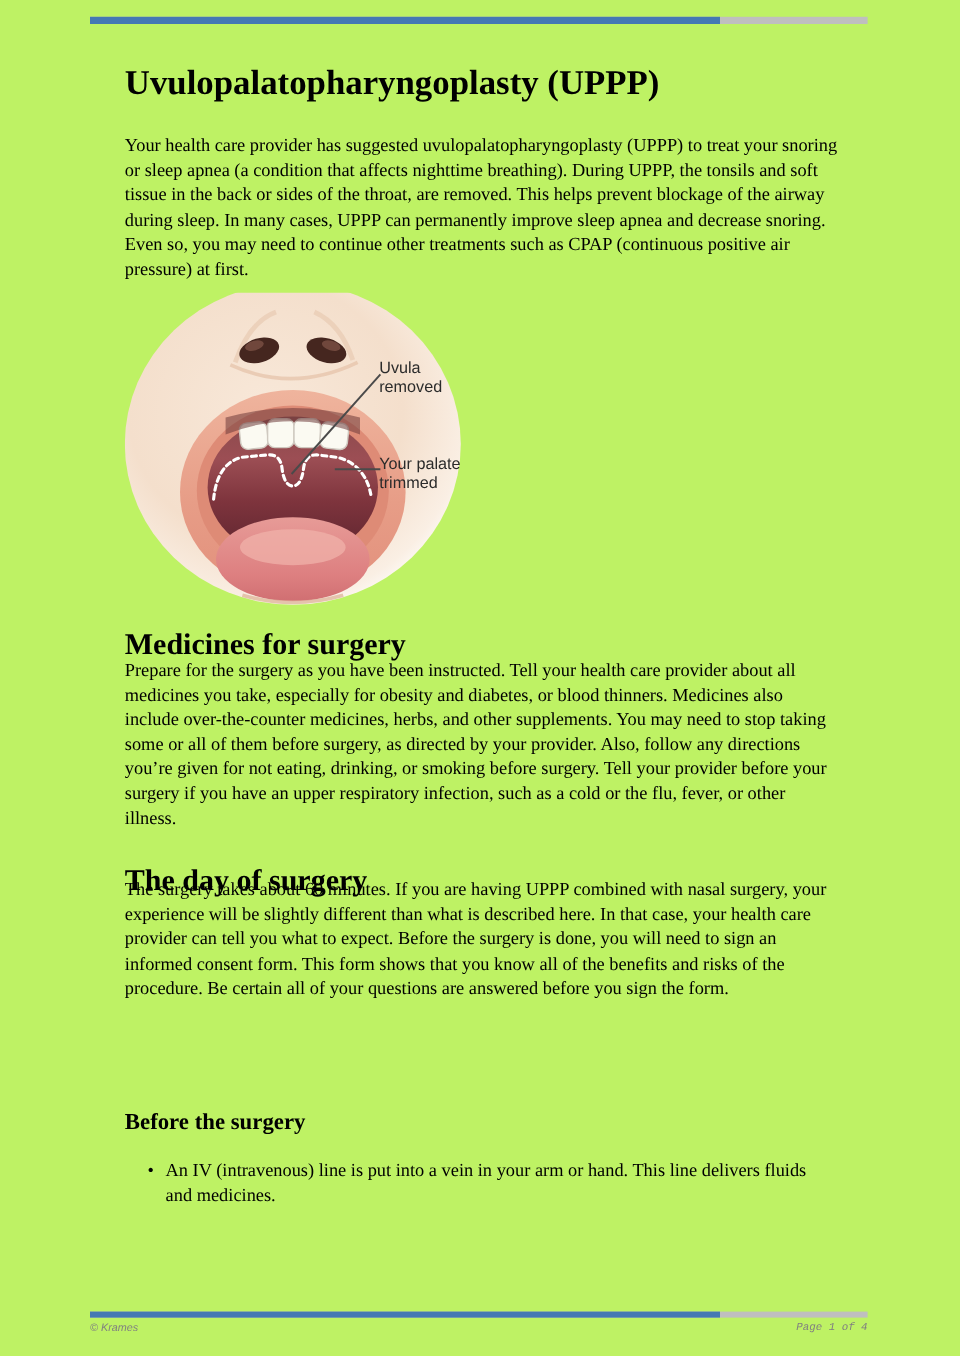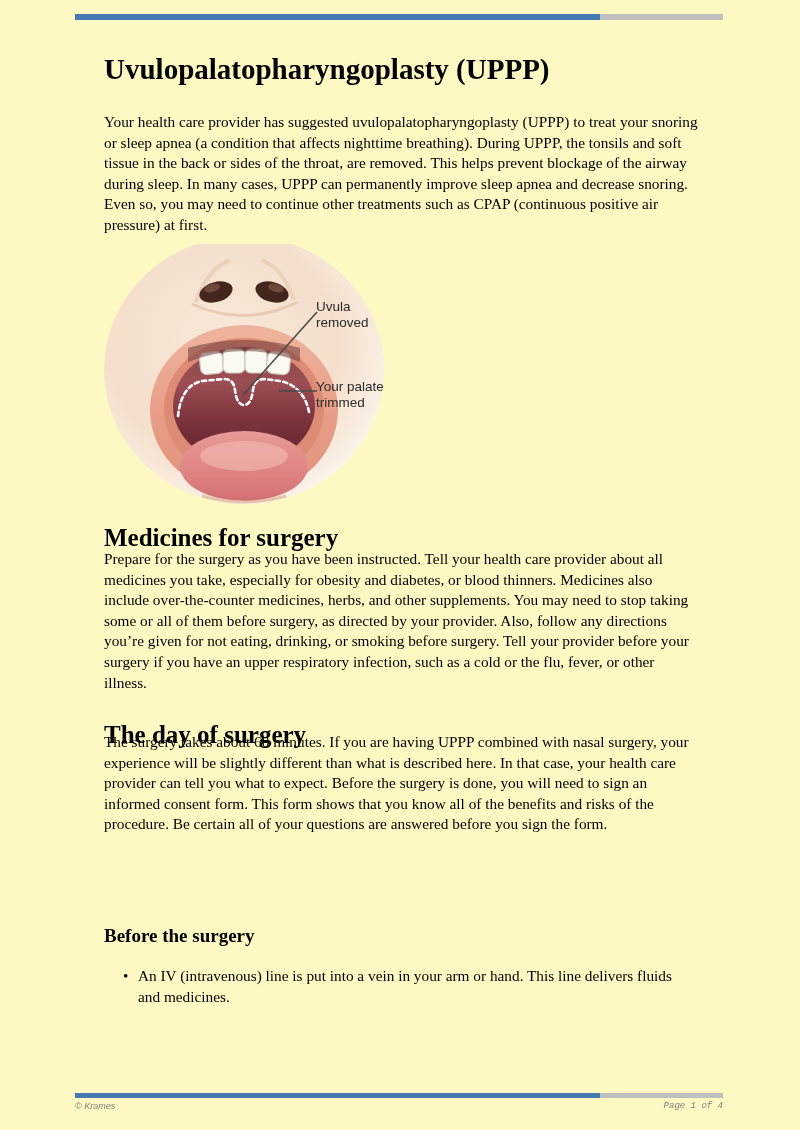--- a/index.html
+++ b/index.html
@@ -4,21 +4,21 @@
 <style>
   * { margin: 0; padding: 0; box-sizing: border-box; }
   html, body { background: #ffffff; }
   body {
     width: 800px; height: 1130px;
     position: relative;
     font-family: "Liberation Serif", "DejaVu Serif", serif;
     color: #000000;
     overflow: hidden;
   }
-  .page { position: absolute; inset: 0; background: #fef9c3; }
+  .page { position: absolute; inset: 0; background: #bef264; }
 
   
   .bar { position: absolute; left: 75px; width: 648px; height: 6px; background: #BFBFBF; }
   .bar-top { top: 14px; }
   .bar-bottom { top: 1093px; height: 5px; }
   .bar .bar-blue { position: absolute; left: 0; top: 0; height: 100%; width: 81%; background: #4579B3; }
 
   
   .doc-title {
     position: absolute; left: 104px; top: 52px; width: 600px;

